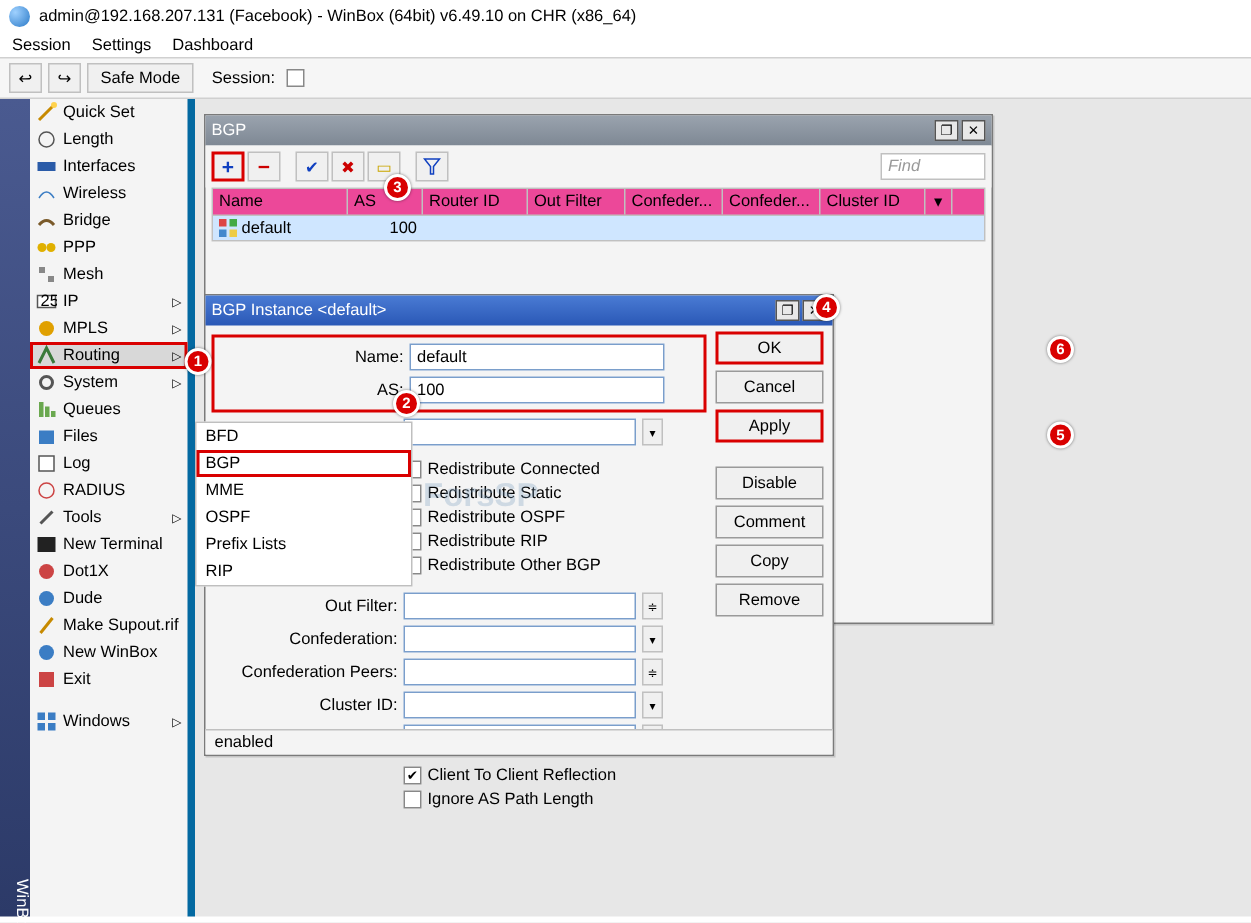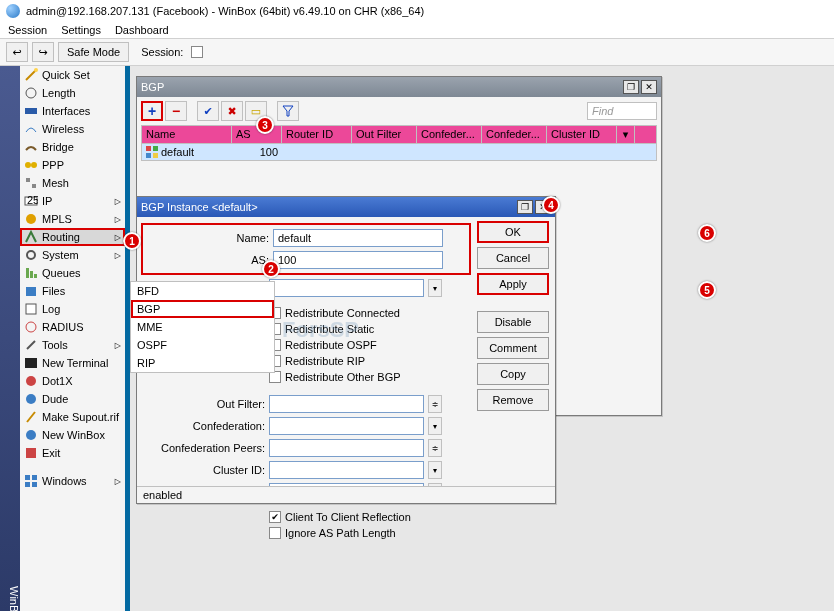--- a/index.html
+++ b/index.html
@@ -450,20 +450,21 @@
     </div>
 
   </div>
 </div>
 
 <div class="submenuarea">
   <div class="subitem">BFD</div>
   <div class="subitem sel">BGP</div>
   <div class="subitem">MME</div>
   <div class="subitem">OSPF</div>
+  <div class="subitem">Prefix Lists</div>
   <div class="subitem">RIP</div>
 </div>
 
 <div class="callout" style="left:123px; top:232px;">1</div>
 <div class="callout" style="left:262px; top:260px;">2</div>
 <div class="callout" style="left:256px; top:116px;">3</div>
 <div class="callout" style="left:542px; top:196px;">4</div>
 <div class="callout" style="left:698px; top:281px;">5</div>
 <div class="callout" style="left:698px; top:224px;">6</div>
 

